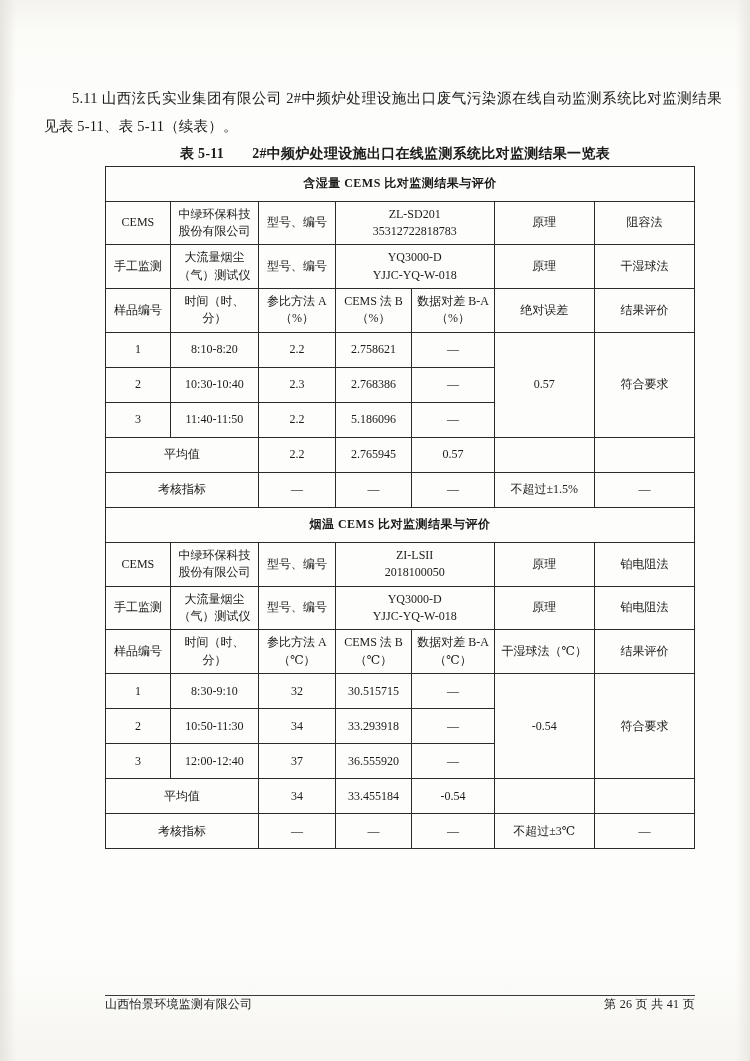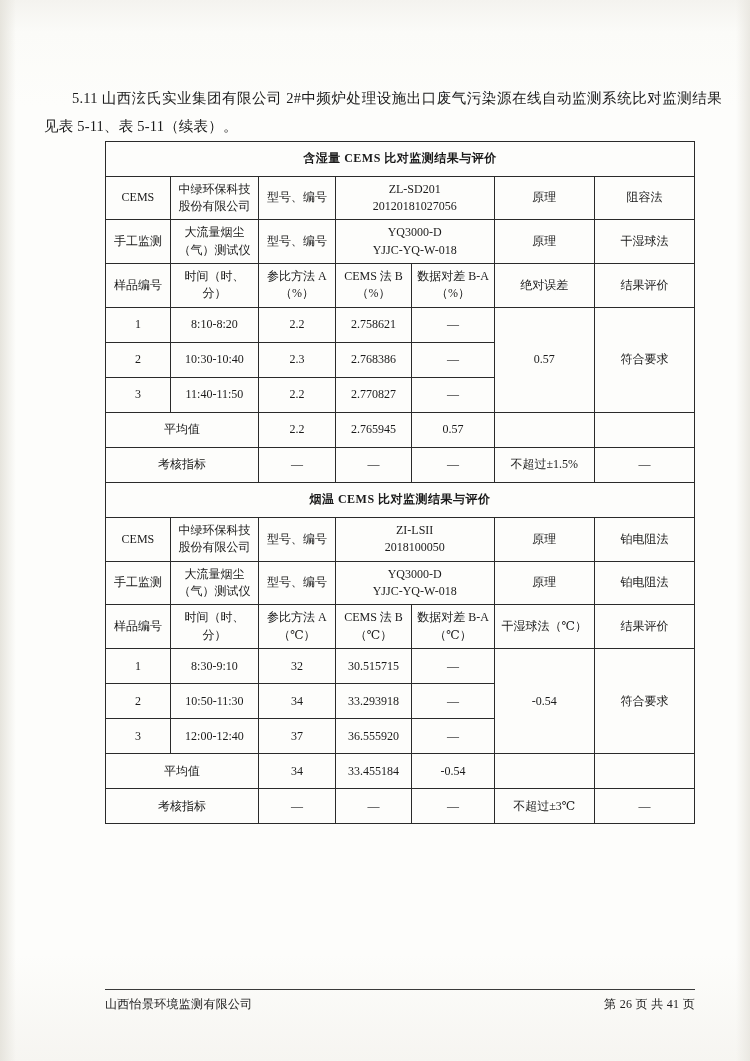--- a/index.html
+++ b/index.html
@@ -84,37 +84,39 @@
   .bold { font-weight: normal; }
   .tall { height: 42px; }
   .dash { font-size: 13px; }
 
   .footer {
     position: absolute;
     left: 105px;
     right: 55px;
     bottom: 48px;
     border-top: 1px solid #3a3a3a;
-    padding-top: 6px;
     display: flex;
     justify-content: space-between;
     font-size: 12px;
   }
   .footer .left { letter-spacing: 0.3px; }
   .footer .right { letter-spacing: 0.3px; margin-left: 48px; }
 </style>
 </head>
 <body>
 
 <div class="page">
 
   <p class="intro">
     <span class="indent"></span><span>5.11 山西泫氏实业集团有限公司 2#中频炉处理设施出口废气污染源在线自动监测系统比对监测结果见表 5-11、表 5-11（续表）。</span>
   </p>
 
+  <div class="table-caption">
+    <span>表 5-11</span><span class="cap-gap"></span><span>2#中频炉处理设施出口在线监测系统比对监测结果一览表</span>
+  </div>
 
   <div class="table-wrap">
     <table class="rpt">
       <colgroup>
         <col style="width:11%">
         <col style="width:15%">
         <col style="width:13%">
         <col style="width:13%">
         <col style="width:14%">
         <col style="width:17%">
@@ -125,21 +127,21 @@
         <tr>
           <td colspan="7" class="sec-title">含湿量 CEMS 比对监测结果与评价</td>
         </tr>
 
         <tr>
           <td class="tall">CEMS</td>
           <td class="tall">中绿环保科技股份有限公司</td>
           <td class="tall">型号、编号</td>
           <td class="tall" colspan="2">
             <div>ZL-SD201</div>
-            <div>20120181027056</div>
+            <div>35312722818783</div>
           </td>
           <td class="tall">原理</td>
           <td class="tall">阻容法</td>
         </tr>
 
         <tr>
           <td class="tall bold">手工监测</td>
           <td class="tall">大流量烟尘（气）测试仪</td>
           <td class="tall">型号、编号</td>
           <td class="tall" colspan="2">
@@ -173,21 +175,21 @@
           <td>2</td>
           <td class="bold">10:30-10:40</td>
           <td>2.3</td>
           <td>2.768386</td>
           <td class="dash">—</td>
         </tr>
         <tr>
           <td>3</td>
           <td class="bold">11:40-11:50</td>
           <td>2.2</td>
-          <td>2.770827</td>
+          <td>5.186096</td>
           <td class="dash">—</td>
         </tr>
 
         <tr>
           <td colspan="2">平均值</td>
           <td>2.2</td>
           <td>2.765945</td>
           <td>0.57</td>
           <td></td>
           <td></td>

